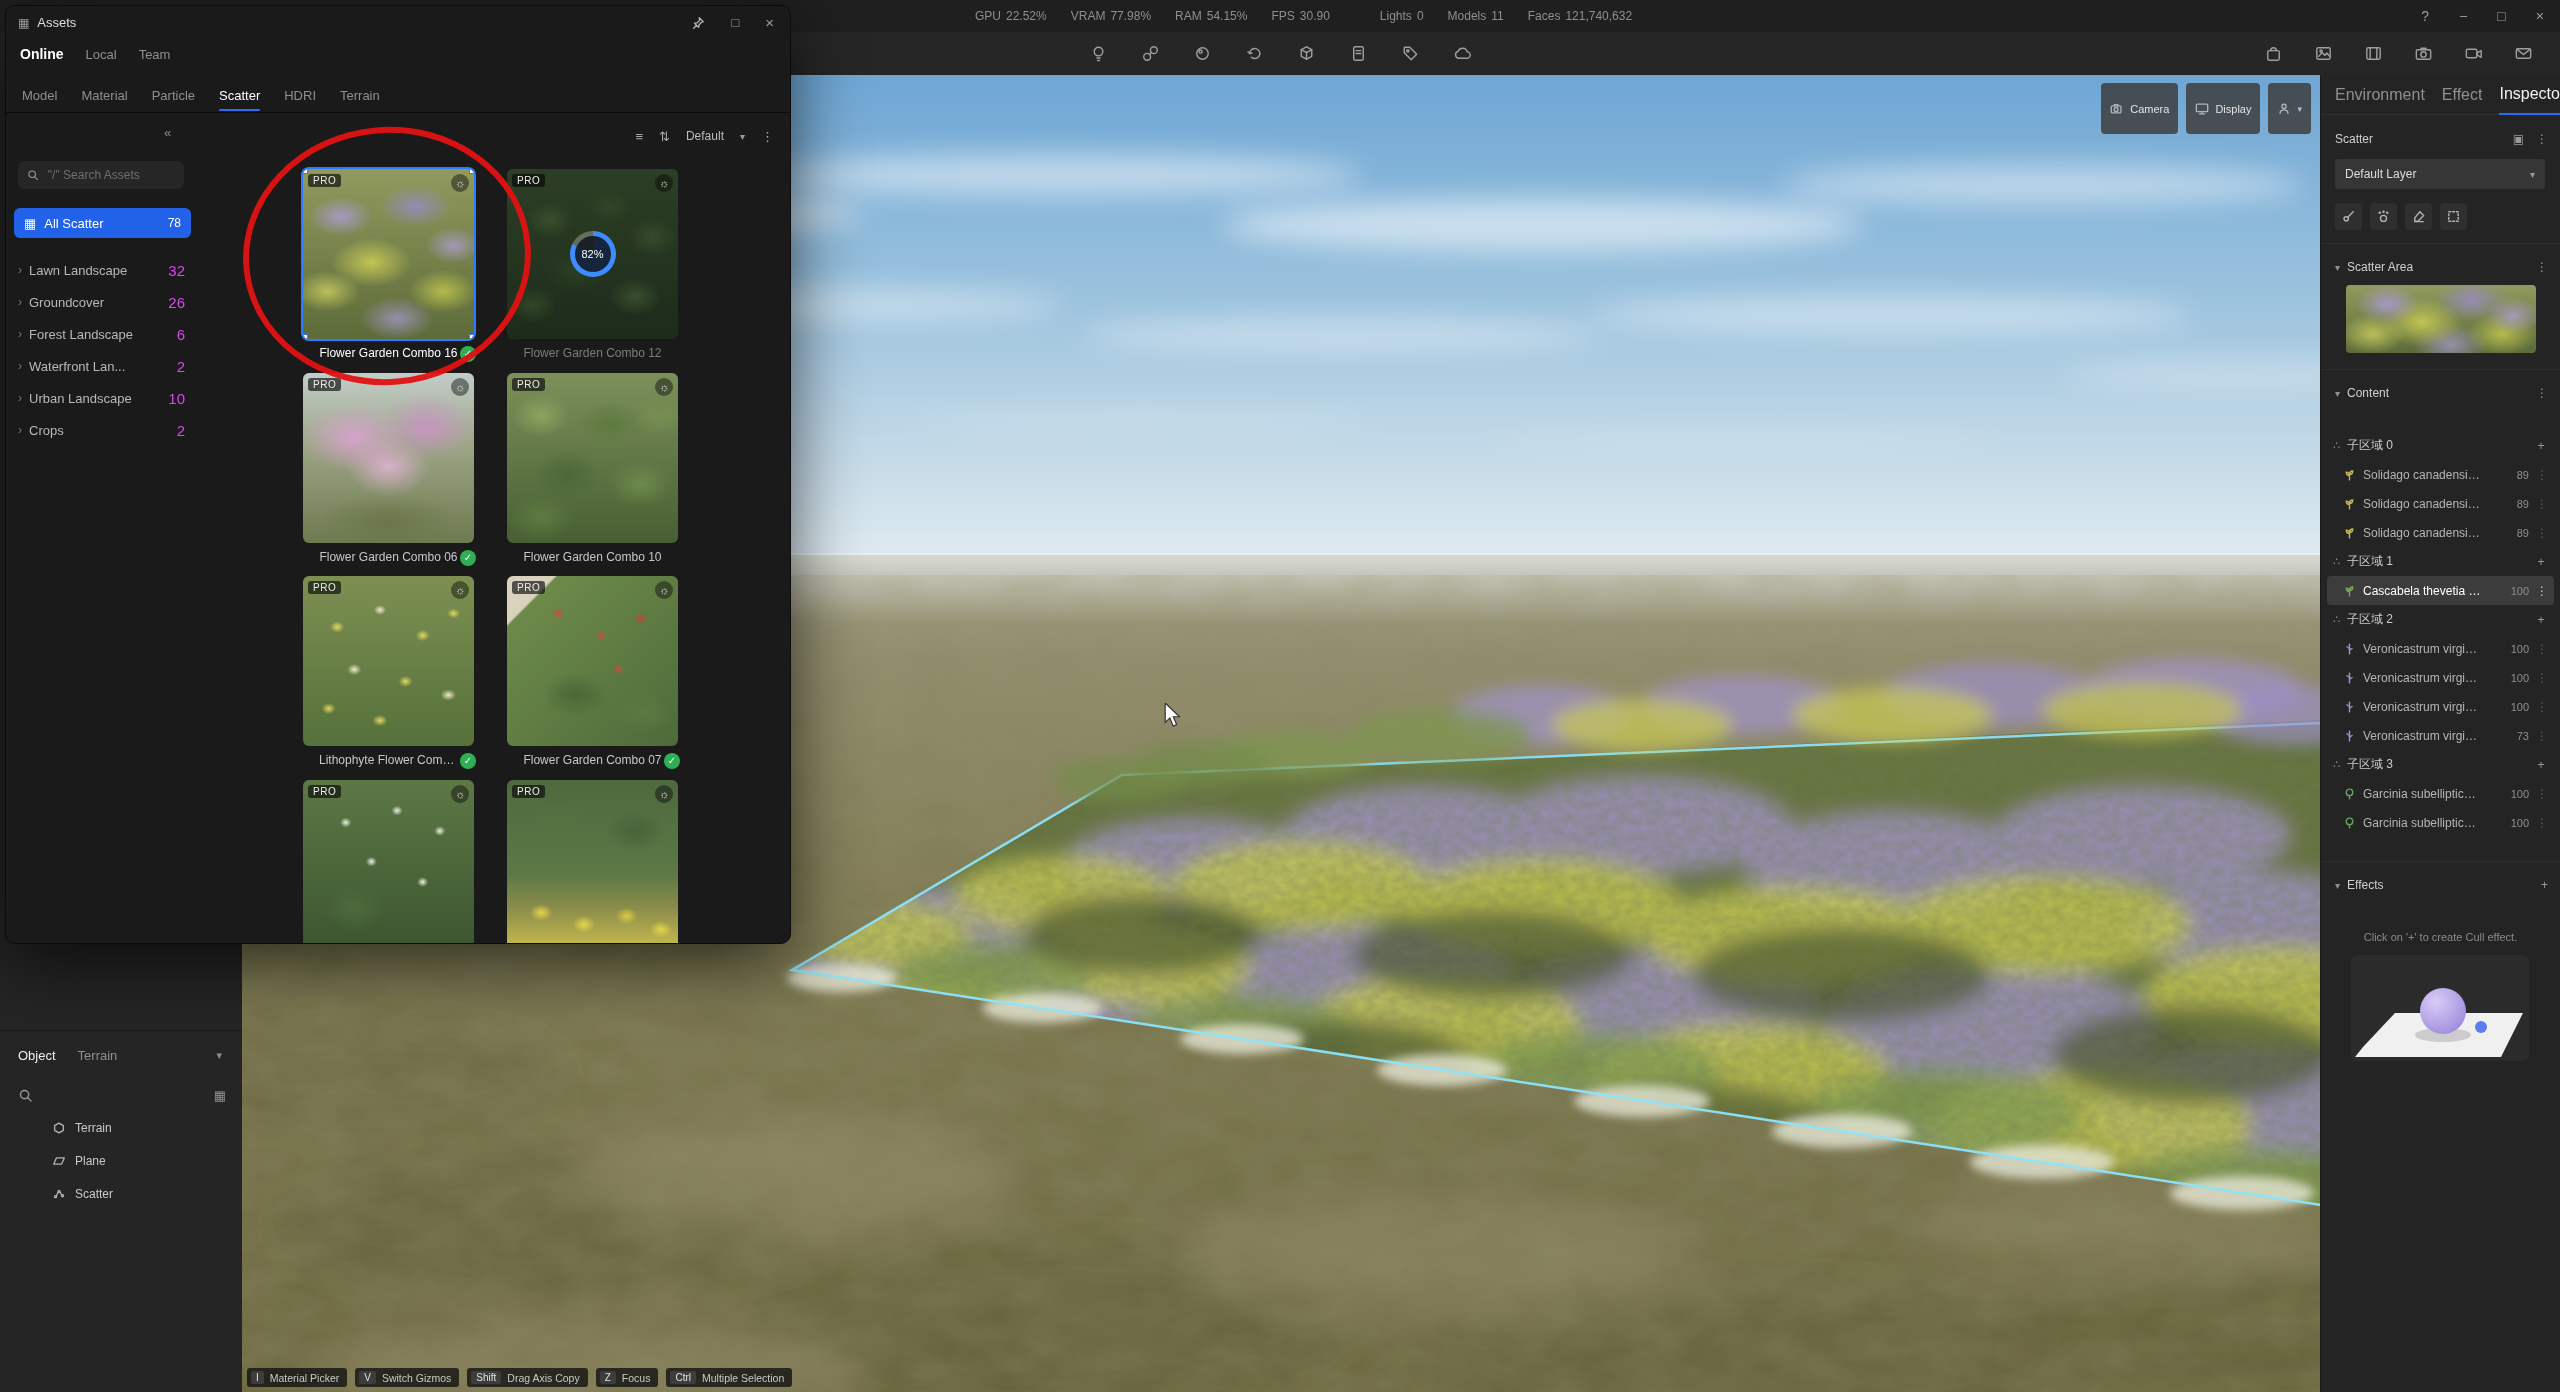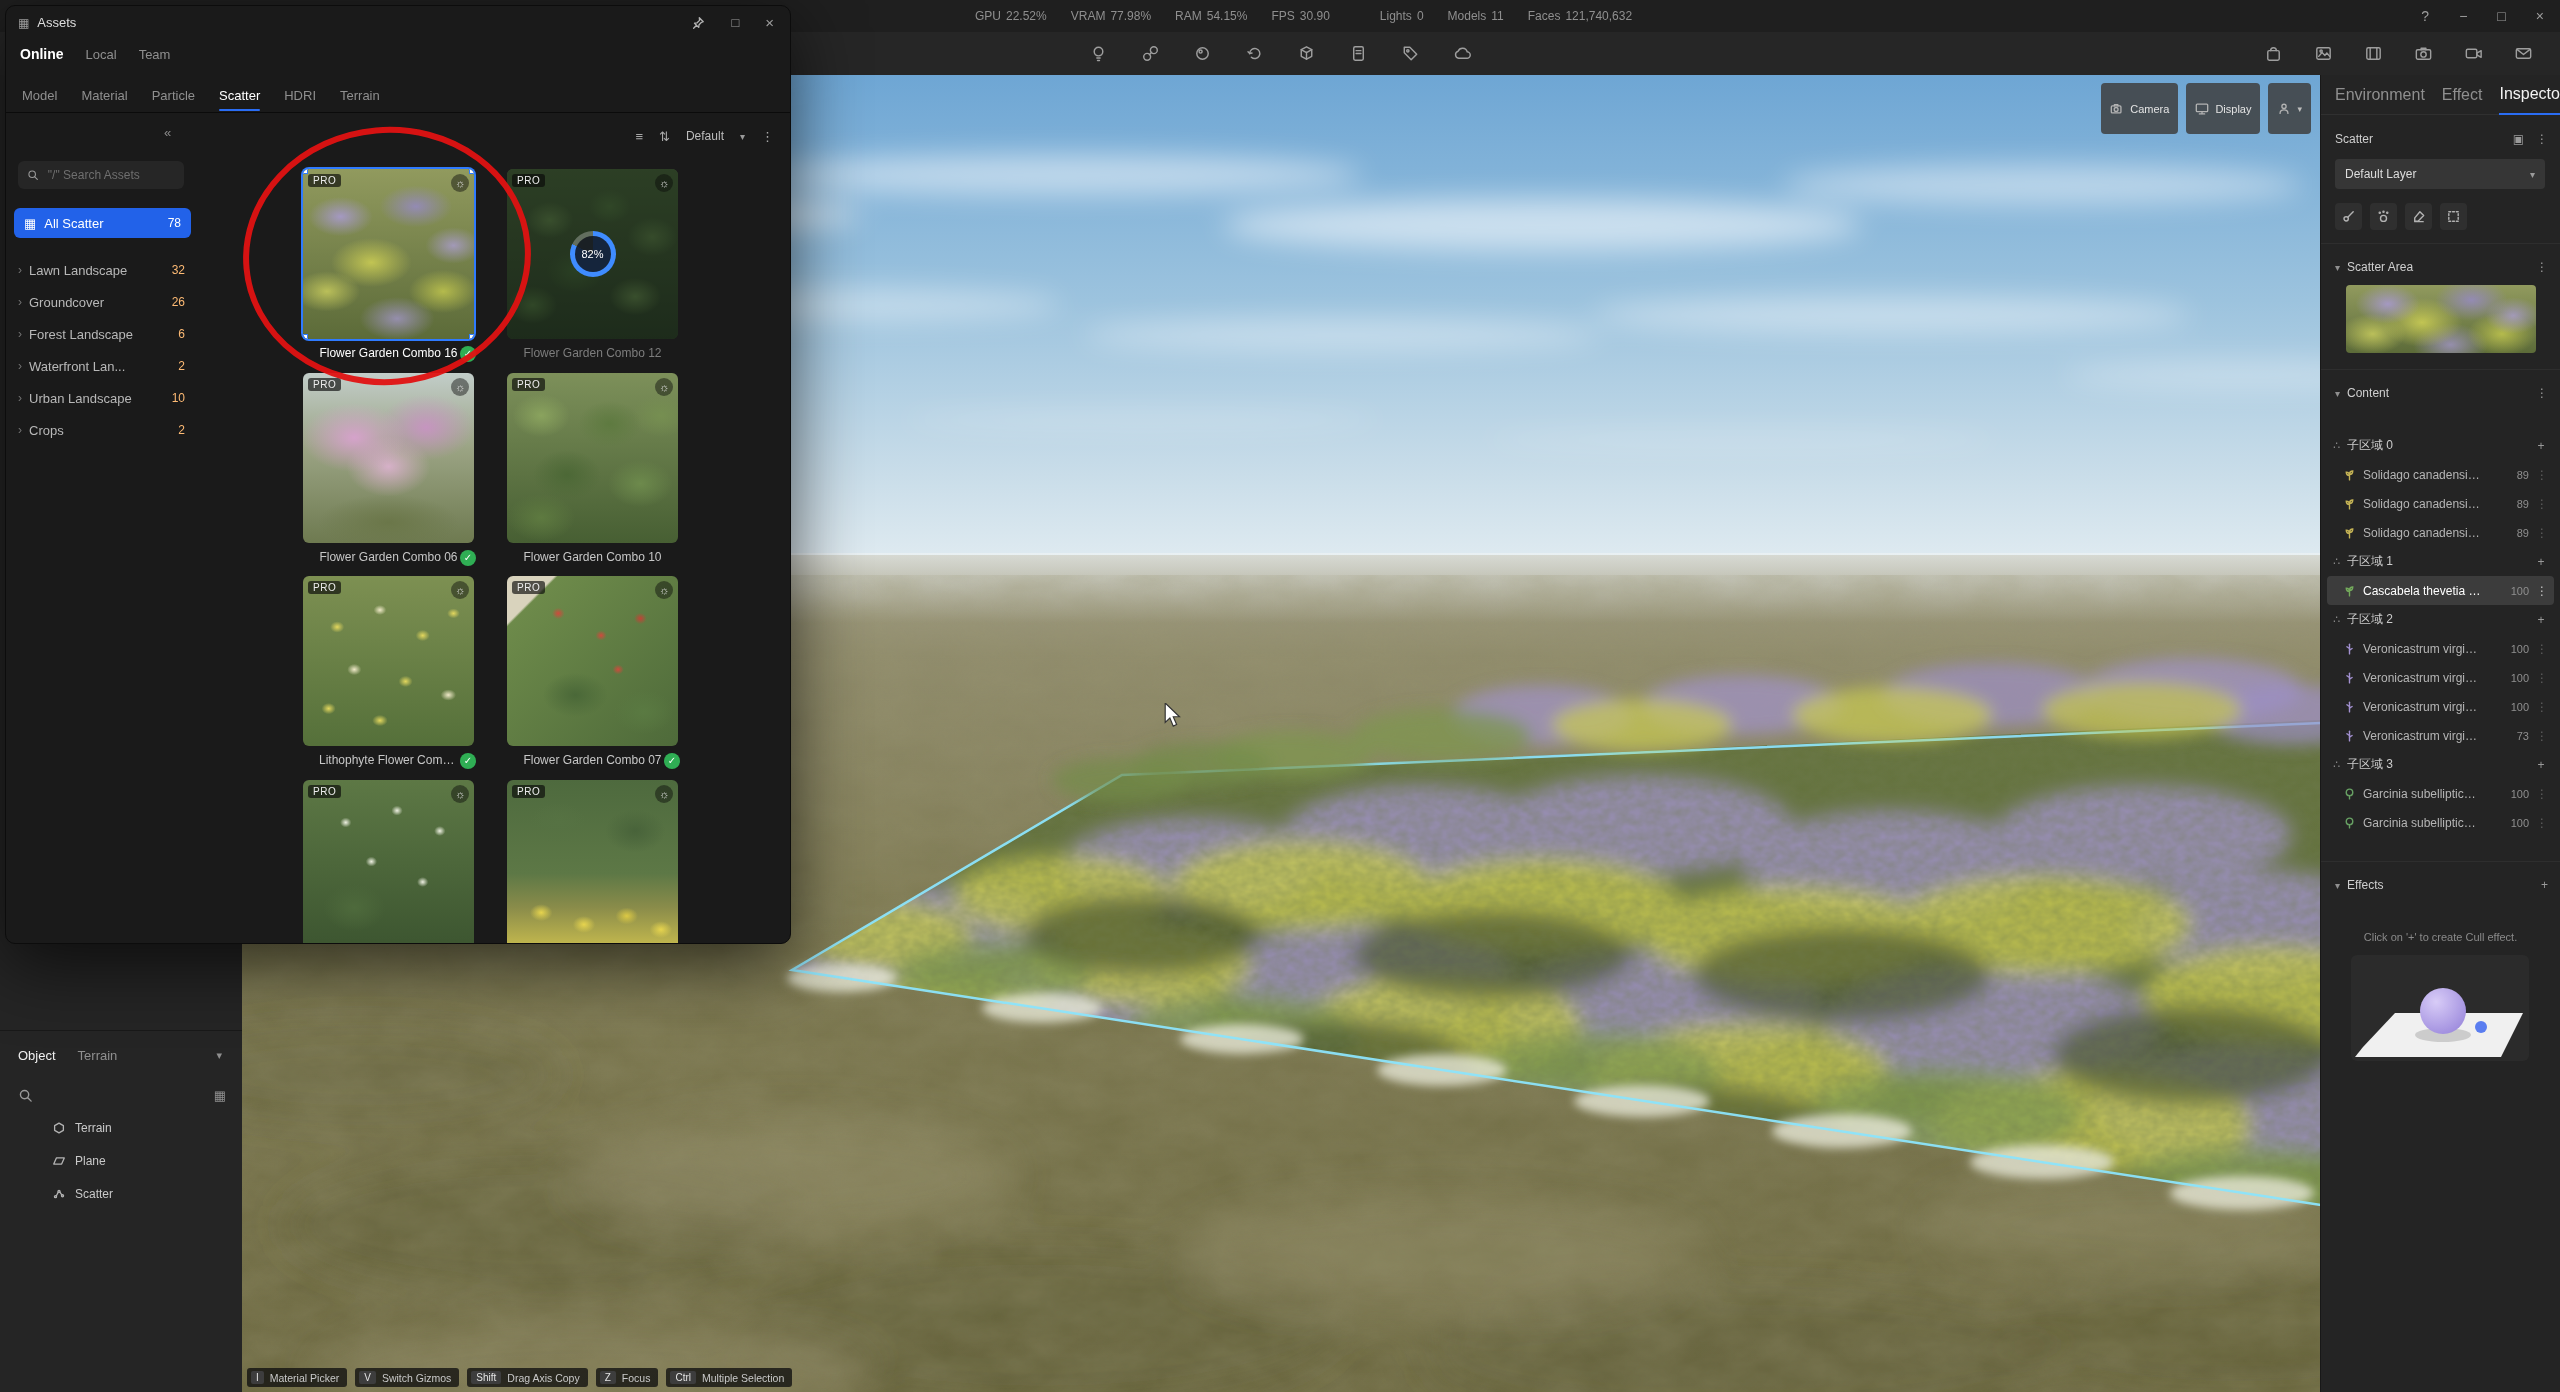--- a/index.html
+++ b/index.html
@@ -97,21 +97,21 @@
   .aw-side{position:absolute;left:0;top:107px;width:193px;bottom:0;}
   .aw-collapse{position:absolute;left:158px;top:12px;color:#8a8a8a;font-size:13px;}
   .aw-search{position:absolute;left:12px;top:48px;width:166px;height:28px;background:#262626;border-radius:6px;display:flex;align-items:center;gap:7px;padding:0 9px;box-sizing:border-box;}
   .aw-search input{background:none;border:none;outline:none;color:#bbbbbb;font-size:12px;width:100%;font-family:inherit;}
   .aw-search input::placeholder{color:#6f6f6f;}
   .aw-all{position:absolute;left:8px;top:95px;width:177px;height:30px;background:#2262e9;border-radius:6px;display:flex;align-items:center;gap:8px;padding:0 10px;box-sizing:border-box;color:#ffffff;font-size:13px;}
   .aw-all .c{margin-left:auto;font-size:12px;}
   .aw-it{position:absolute;left:0;width:193px;height:30px;display:flex;align-items:center;gap:7px;padding:0 14px 0 12px;box-sizing:border-box;}
   .aw-it .ch{color:#737373;font-size:12px;}
   .aw-it .l{color:#b8b8b8;font-size:13px;white-space:nowrap;overflow:hidden;text-overflow:ellipsis;}
-  .aw-it .c{margin-left:auto;color:#fdba74;font-size:12px;}
+  .aw-it .c{margin-left:auto;color:#d946ef;font-size:15px;}
   .aw-gridbar{position:absolute;left:193px;right:16px;top:117px;height:26px;display:flex;align-items:center;justify-content:flex-end;gap:16px;color:#a9a9a9;font-size:13px;}
   .aw-gridbar .lbl{font-size:12px;color:#bdbdbd;}
   .aw-gridbar .cd{font-size:10px;color:#9a9a9a;}
 
   .card{position:absolute;width:171px;}
   .thumb{position:relative;width:171px;height:170px;border-radius:6px;overflow:hidden;background:#3a4a2c;}
   .pro{position:absolute;left:5px;top:5px;background:rgba(8,8,8,.65);color:#ededed;font-size:10px;letter-spacing:.5px;padding:1px 5px;border-radius:3px;z-index:2;}
   .bulb{position:absolute;right:5px;top:5px;width:18px;height:18px;border-radius:50%;background:rgba(8,8,8,.45);color:#dddddd;font-size:11px;display:flex;align-items:center;justify-content:center;z-index:2;}
   .cap{position:relative;margin-top:7px;height:16px;font-size:12px;color:#c7c7c7;}
   .cap .nm{display:block;text-align:center;white-space:nowrap;overflow:hidden;text-overflow:ellipsis;padding:0 16px;}

